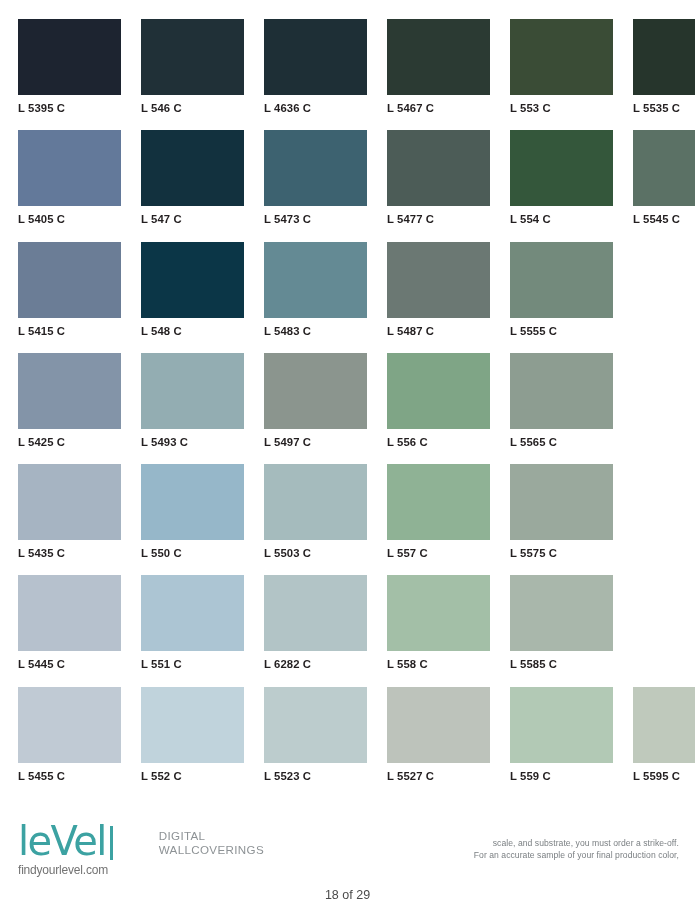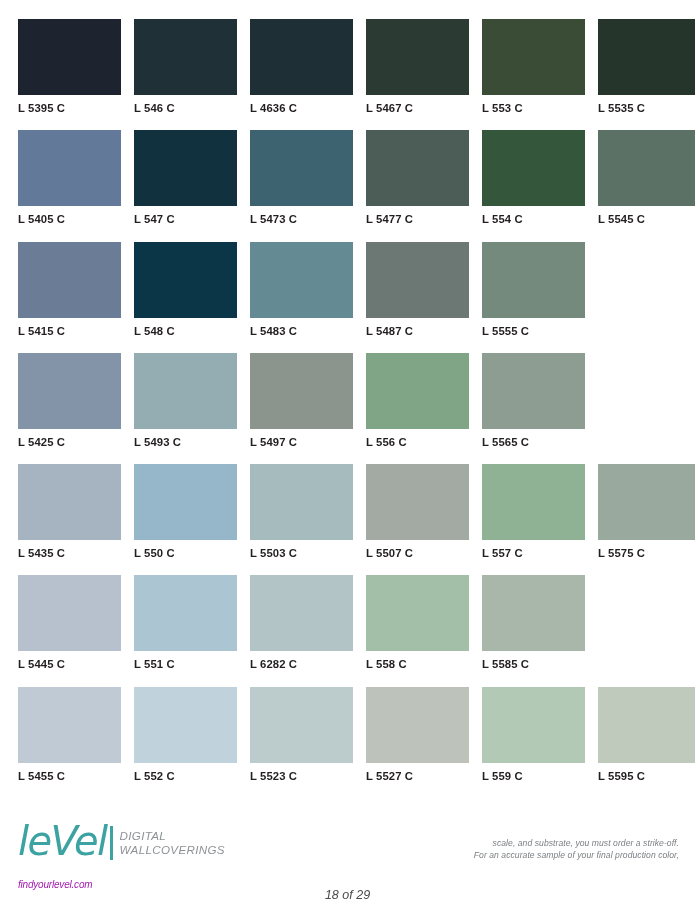--- a/index.html
+++ b/index.html
@@ -27,21 +27,21 @@
   
   #swatch-grid {
     position: absolute;
     left: 18px;
     top: 19px;
     width: 660px;
   }
 
   .swatch-row {
     display: flex;
-    gap: 13px;
+    gap: 20px;
     margin-bottom: 14px;
   }
 
   .swatch-cell {
     width: 103px;
     flex: 0 0 103px;
   }
 
   .swatch-chip {
     width: 103px;
@@ -60,21 +60,20 @@
     white-space: nowrap;
   }
 
   
   #footer {
     position: absolute;
     left: 0;
     top: 812px;
     width: 695px;
     height: 88px;
-    font-style: italic;
   }
 
   #brand-block {
     position: absolute;
     left: 18px;
     top: 12px;
   }
 
   #logo-line {
     display: flex;
@@ -105,27 +104,28 @@
   #logo-sub {
     padding-top: 5px;
   }
 
   .logo-sub-line {
     font-size: 11.6px;
     line-height: 14px;
     color: #8d9295;
     letter-spacing: 0.35px;
     font-weight: 400;
+    margin-left: 40px;
   }
 
   #site-url {
-    font-size: 10px;
-    color: #a21caf;
+    font-size: 12px;
+    color: #737373;
     letter-spacing: -0.2px;
-    margin-top: 17px;
+    margin-top: 1px;
     font-weight: 400;
   }
 
   #page-number {
     position: absolute;
     left: 0;
     top: 76px;
     width: 695px;
     text-align: center;
     font-size: 12.5px;
@@ -253,24 +253,20 @@
         </div>
         <div class="swatch-cell">
           <div class="swatch-chip" style="background: rgb(150, 183, 201);"></div>
           <div class="swatch-label">L 550 C</div>
         </div>
         <div class="swatch-cell">
           <div class="swatch-chip" style="background: rgb(165, 187, 189);"></div>
           <div class="swatch-label">L 5503 C</div>
         </div>
         <div class="swatch-cell">
-          <div class="swatch-chip" style="background: rgb(163, 170, 163);"></div>
-          <div class="swatch-label">L 5507 C</div>
-        </div>
-        <div class="swatch-cell">
           <div class="swatch-chip" style="background: rgb(143, 178, 149);"></div>
           <div class="swatch-label">L 557 C</div>
         </div>
         <div class="swatch-cell">
           <div class="swatch-chip" style="background: rgb(154, 169, 157);"></div>
           <div class="swatch-label">L 5575 C</div>
         </div>
       </div>
       <div class="swatch-row">
         <div class="swatch-cell">

